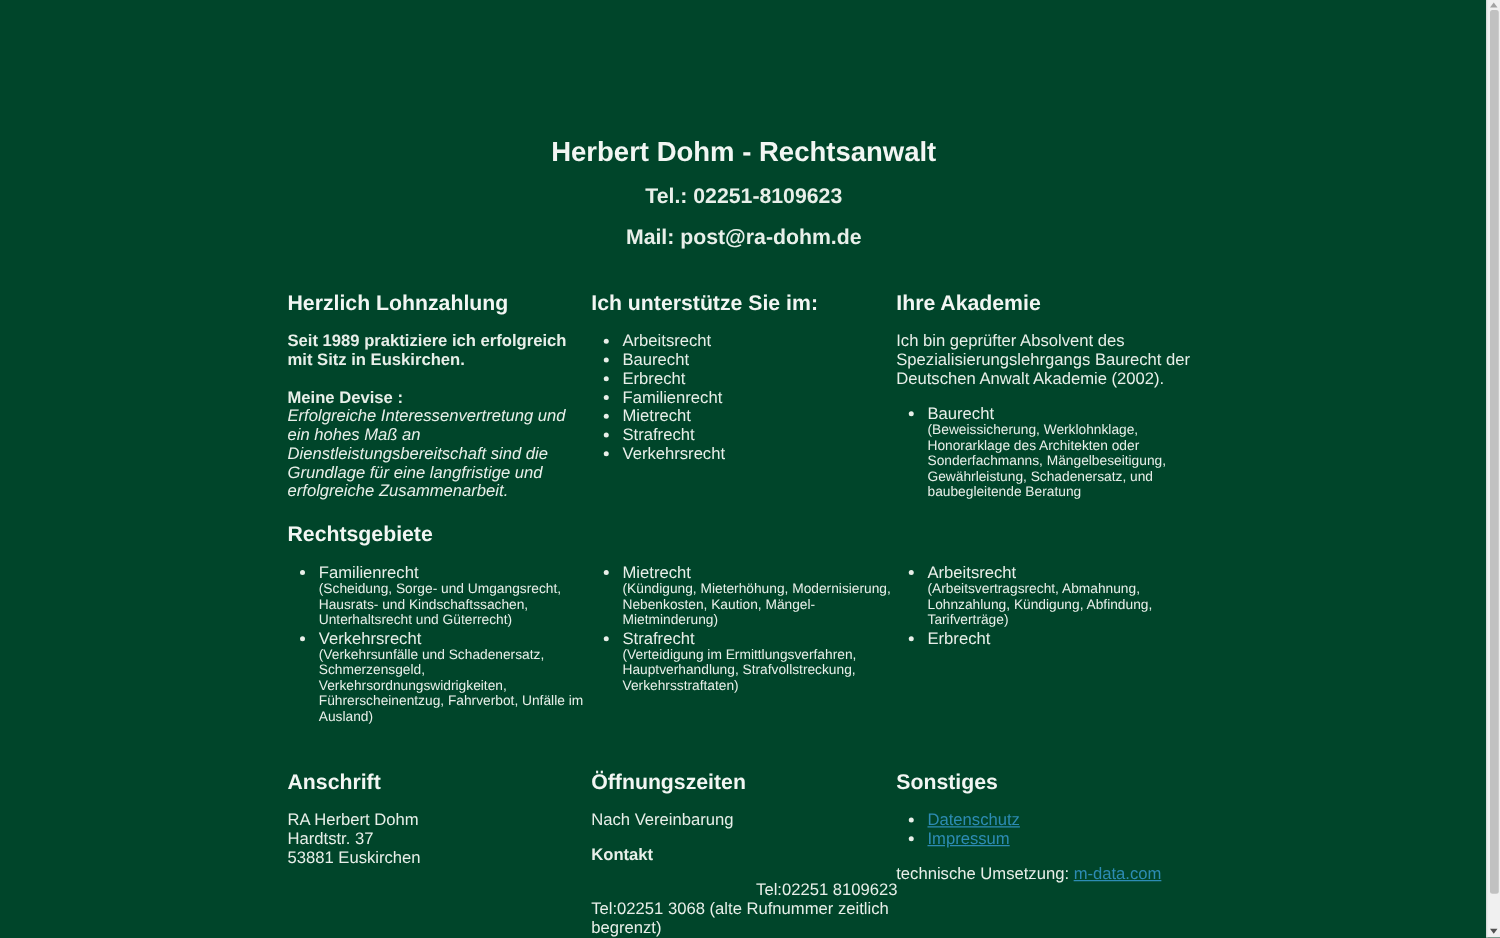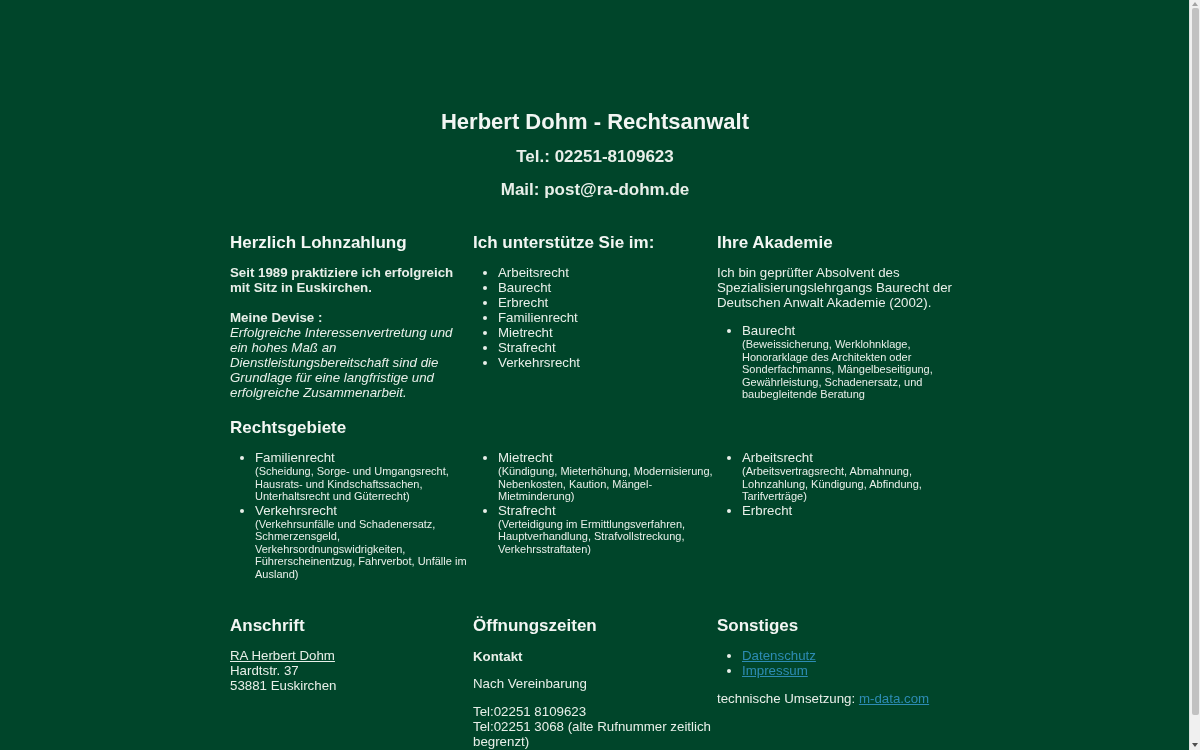--- a/index.html
+++ b/index.html
@@ -121,30 +121,30 @@
         <span class="sub">(Arbeitsvertragsrecht, Abmahnung, Lohnzahlung, Kündigung, Abfindung, Tarifverträge)</span>
       </li>
       <li>
         <span>Erbrecht</span>
       </li>
     </ul>
   </div>
 
   <div class="col" style="left:230px; top:616px;">
     <h2>Anschrift</h2>
-    <p style="margin-top:12px;text-decoration:underline;">RA Herbert Dohm</p>
+    <p style="margin-top:12px;">RA Herbert Dohm</p>
     <p>Hardtstr. 37</p>
     <p>53881 Euskirchen</p>
   </div>
 
   <div class="col" style="left:473px; top:616px; width:245px;">
     <h2>Öffnungszeiten</h2>
+    <p style="margin-top:12px;">Nach Vereinbarung</p>
     <p style="margin-top:13px; font-weight:bold;">Kontakt</p>
-    <p style="margin-top:12px;">Nach Vereinbarung</p>
-    <p style="margin-top:13px;">Tel:02251 8109623</p>
+    <p style="margin-top:13px;text-align:right;">Tel:02251 8109623</p>
     <p>Tel:02251 3068 (alte Rufnummer zeitlich begrenzt)</p>
   </div>
 
   <div class="col" style="left:717px; top:616px; width:250px;">
     <h2>Sonstiges</h2>
     <ul style="margin-top:12px;">
       <li><a href="#">Datenschutz</a></li>
       <li><a href="#">Impressum</a></li>
     </ul>
     <p style="margin-top:13px;"><span>technische Umsetzung: </span><a href="#">m-data.com</a></p>

